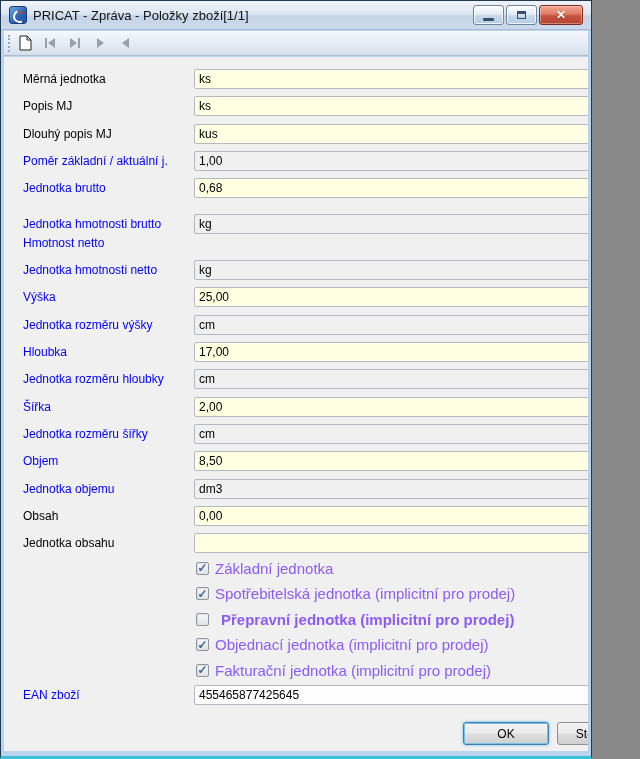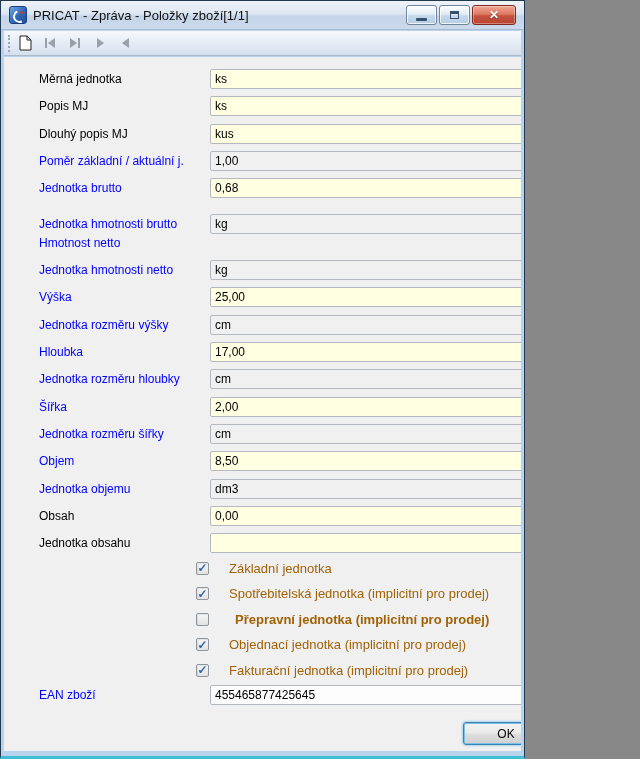--- a/index.html
+++ b/index.html
@@ -1,19 +1,19 @@
 <!DOCTYPE html>
 <html><head>
 <meta charset="utf-8">
 <style>
   html,body { margin:0; padding:0; background:#888; font-family:"Liberation Sans", sans-serif; }
   * { box-sizing:border-box; }
 
   .window {
-    position:relative; width:525px; height:759px;
+    position:relative; width:592px; height:759px;
     background:#B9D3EC;
     border:1px solid #22384E;
     border-bottom:3px solid #3FBFD6;
     overflow:hidden;
   }
 
   
   .titlebar {
     position:absolute; top:0; left:0; right:0; height:29px;
     background:linear-gradient(180deg,#EFF3F9 0%,#DDE6F2 45%,#C5D4E8 55%,#CBD9EB 100%);
@@ -69,21 +69,21 @@
   .tri-l { width:0; height:0; border-top:5px solid transparent; border-bottom:5px solid transparent; border-right:7px solid #99A0A8; }
   .tri-r { width:0; height:0; border-top:5px solid transparent; border-bottom:5px solid transparent; border-left:7px solid #99A0A8; }
   .navbar-bar { width:2px; height:10px; background:#99A0A8; }
 
   
   .client {
     position:absolute; top:56px; left:3px; right:3px; bottom:5px;
     background:#F0F0F0; overflow:hidden;
   }
 
-  .form-row { position:absolute; left:16px; right:0; height:21px; }
+  .form-row { position:absolute; left:0; right:0; height:21px; }
   .row-label { position:absolute; left:19px; top:0; width:165px; font-size:12px; line-height:20px; white-space:nowrap; }
   .row-label.black { color:#000000; }
   .row-label.blue  { color:#0000FF; }
 
   .field {
     position:absolute; left:190px; top:0; width:420px; height:20px;
     border:1px solid #B3B9BF; border-radius:2px;
     font-family:"Liberation Sans", sans-serif; font-size:12px; color:#000;
     padding:0 4px; outline:none;
   }
@@ -93,21 +93,21 @@
 
   .checkbox-row { position:absolute; left:192px; height:16px; display:flex; align-items:center; cursor:default; }
   .cb-box {
     width:13px; height:13px; flex:0 0 auto;
     border:1px solid #8E959C; border-radius:2px;
     background:linear-gradient(180deg,#F7F7F7,#E2E2E2);
     box-shadow:inset 1px 1px 1px rgba(0,0,0,.08);
     display:flex; align-items:center; justify-content:center;
     color:#3465A4; font-size:12px; font-weight:bold; line-height:1;
   }
-  .cb-label { margin-left:20px; font-size:13px; color:#a16207; white-space:nowrap; }
+  .cb-label { margin-left:6px; font-size:15px; color:#8b5cf6; white-space:nowrap; }
   .cb-label.bold { font-weight:bold; }
 
   .footer-btn {
     position:absolute; height:23px; font-size:12px; color:#000;
     border:1px solid #8E8F8F; border-radius:3px;
     background:linear-gradient(180deg,#F2F2F2 0%,#EBEBEB 45%,#DDDDDD 55%,#CFCFCF 100%);
     font-family:"Liberation Sans", sans-serif; cursor:default;
   }
   .footer-btn.default {
     border-color:#3C7FB1;

